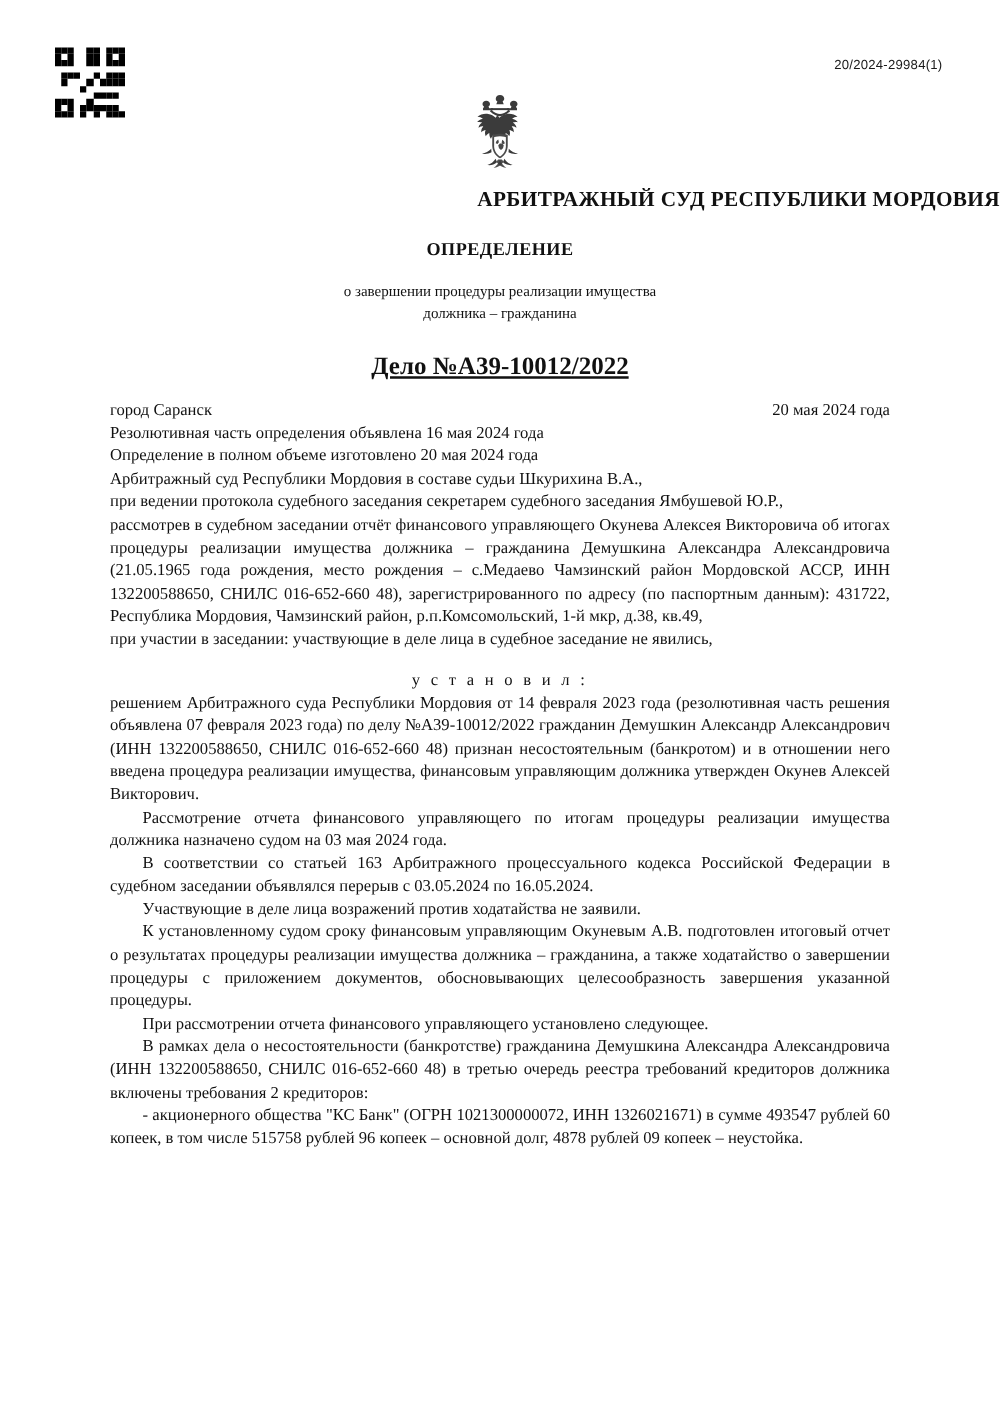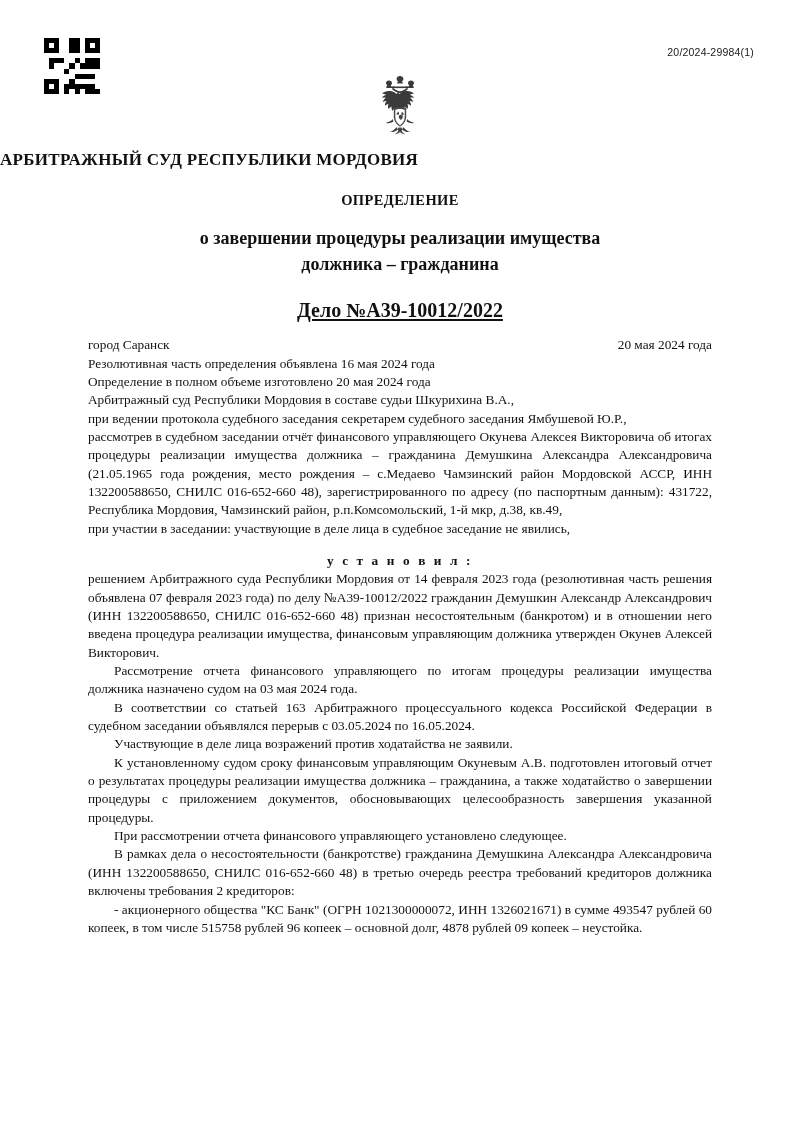--- a/index.html
+++ b/index.html
@@ -59,37 +59,37 @@
     left: 50%;
     top: 74px;
     transform: translateX(-50%);
     width: 62px;
     height: 66px;
     opacity: .92;
   }
 
   
   .court-name {
-    text-align: left;
+    text-align: right;
     font-weight: bold;
     font-size: 17px;
     letter-spacing: .3px;
     margin: 10px 0 0 0;
   }
   .doc-type {
     text-align: center;
     font-weight: bold;
     font-size: 14.5px;
     letter-spacing: .4px;
     margin: 22px 0 0 0;
   }
   .doc-subtitle {
     text-align: center;
-    font-weight: bold;
-    font-size: 18px;
+    font-weight: normal;
+    font-size: 12px;
     line-height: 1.45;
     margin: 16px 0 0 0;
   }
   .case-no {
     text-align: center;
     font-weight: bold;
     font-size: 20px;
     margin: 22px 0 0 0;
     text-decoration: underline;
     text-underline-offset: 2px;
@@ -112,21 +112,20 @@
     text-align: justify;
     text-justify: inter-word;
   }
   .gap-md { margin-top: 14px; }
   .indent { text-indent: 26px; }
   .ustanovil {
     text-align: center;
     margin-top: 14px;
     font-size: 13.3px;
     letter-spacing: 2.6px;
-    font-weight: bold;
   }
 </style>
 </head>
 <body>
 
 <div class="page">
 
   <div class="header-zone">
 
     <div class="qr" id="qr">

